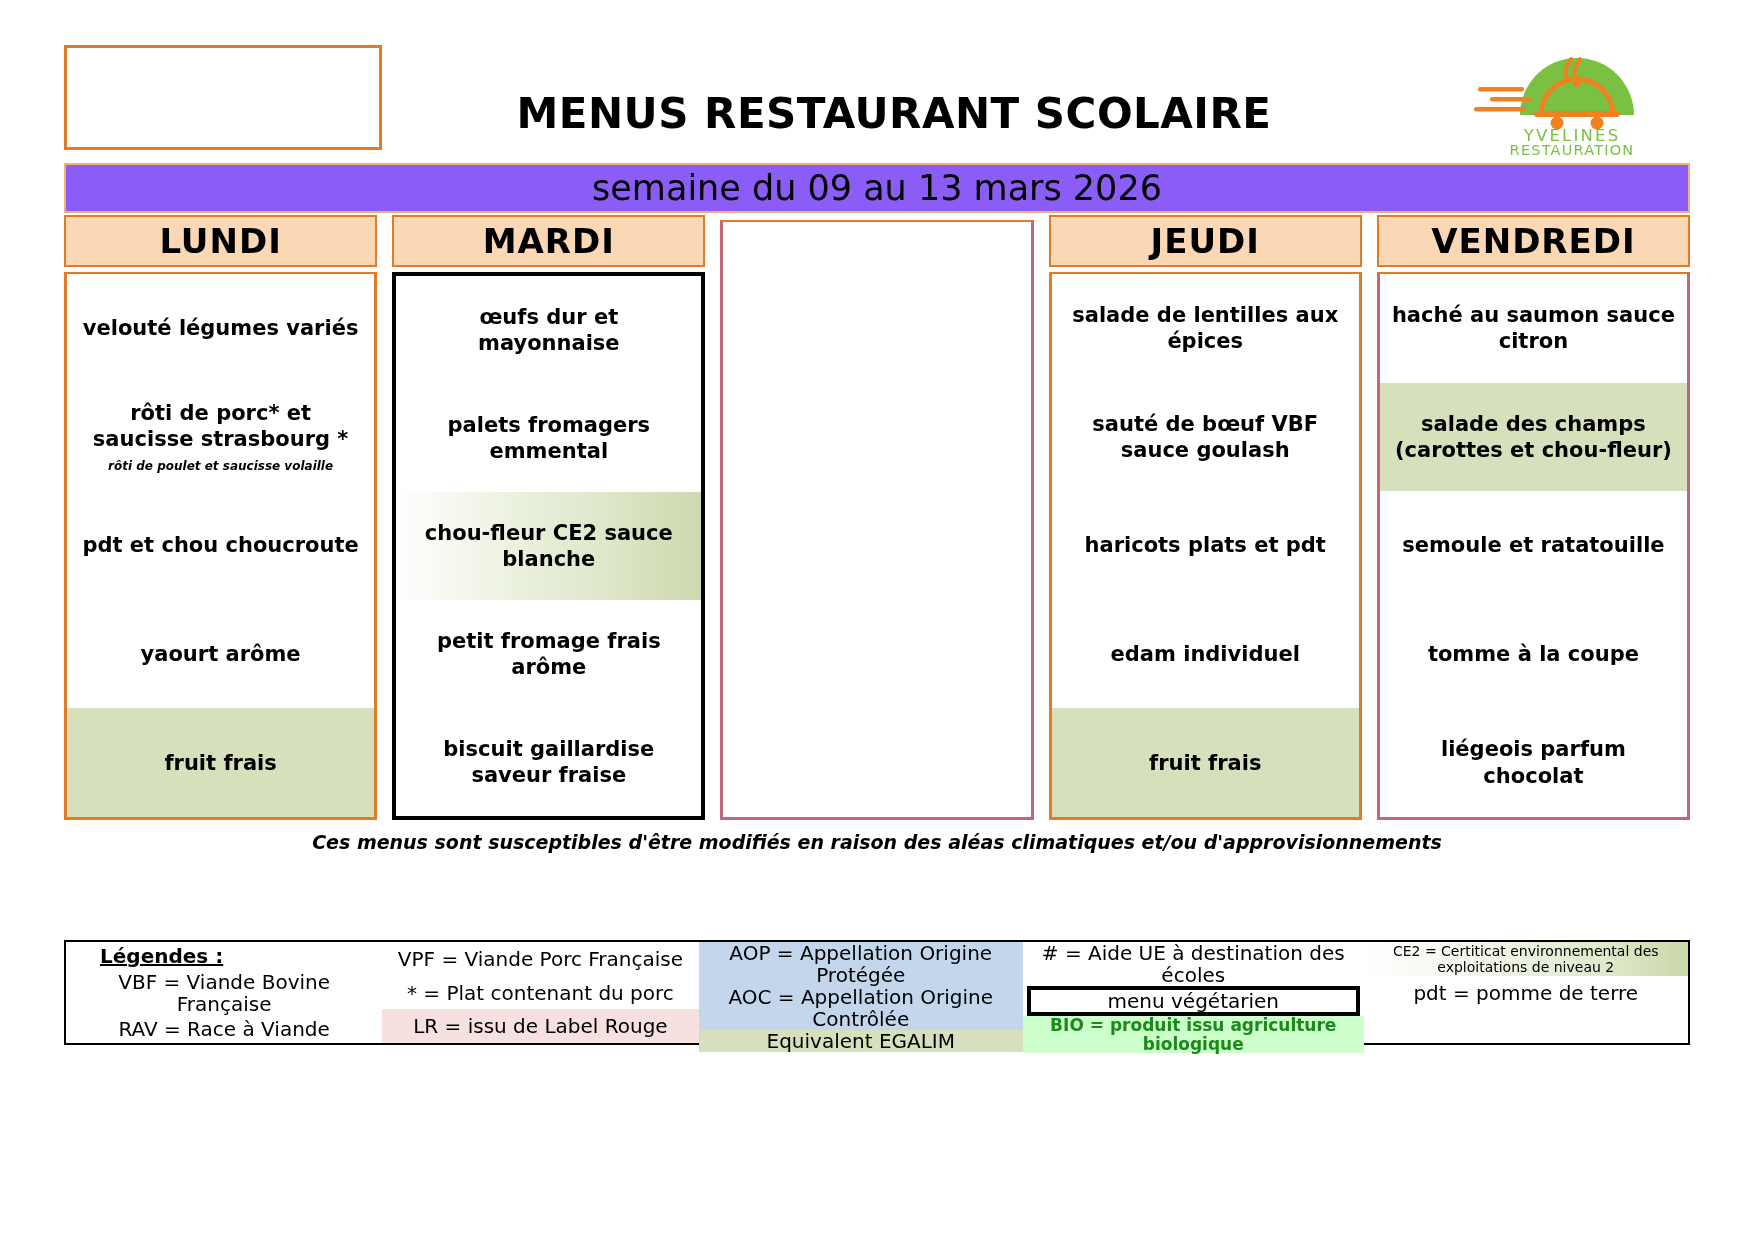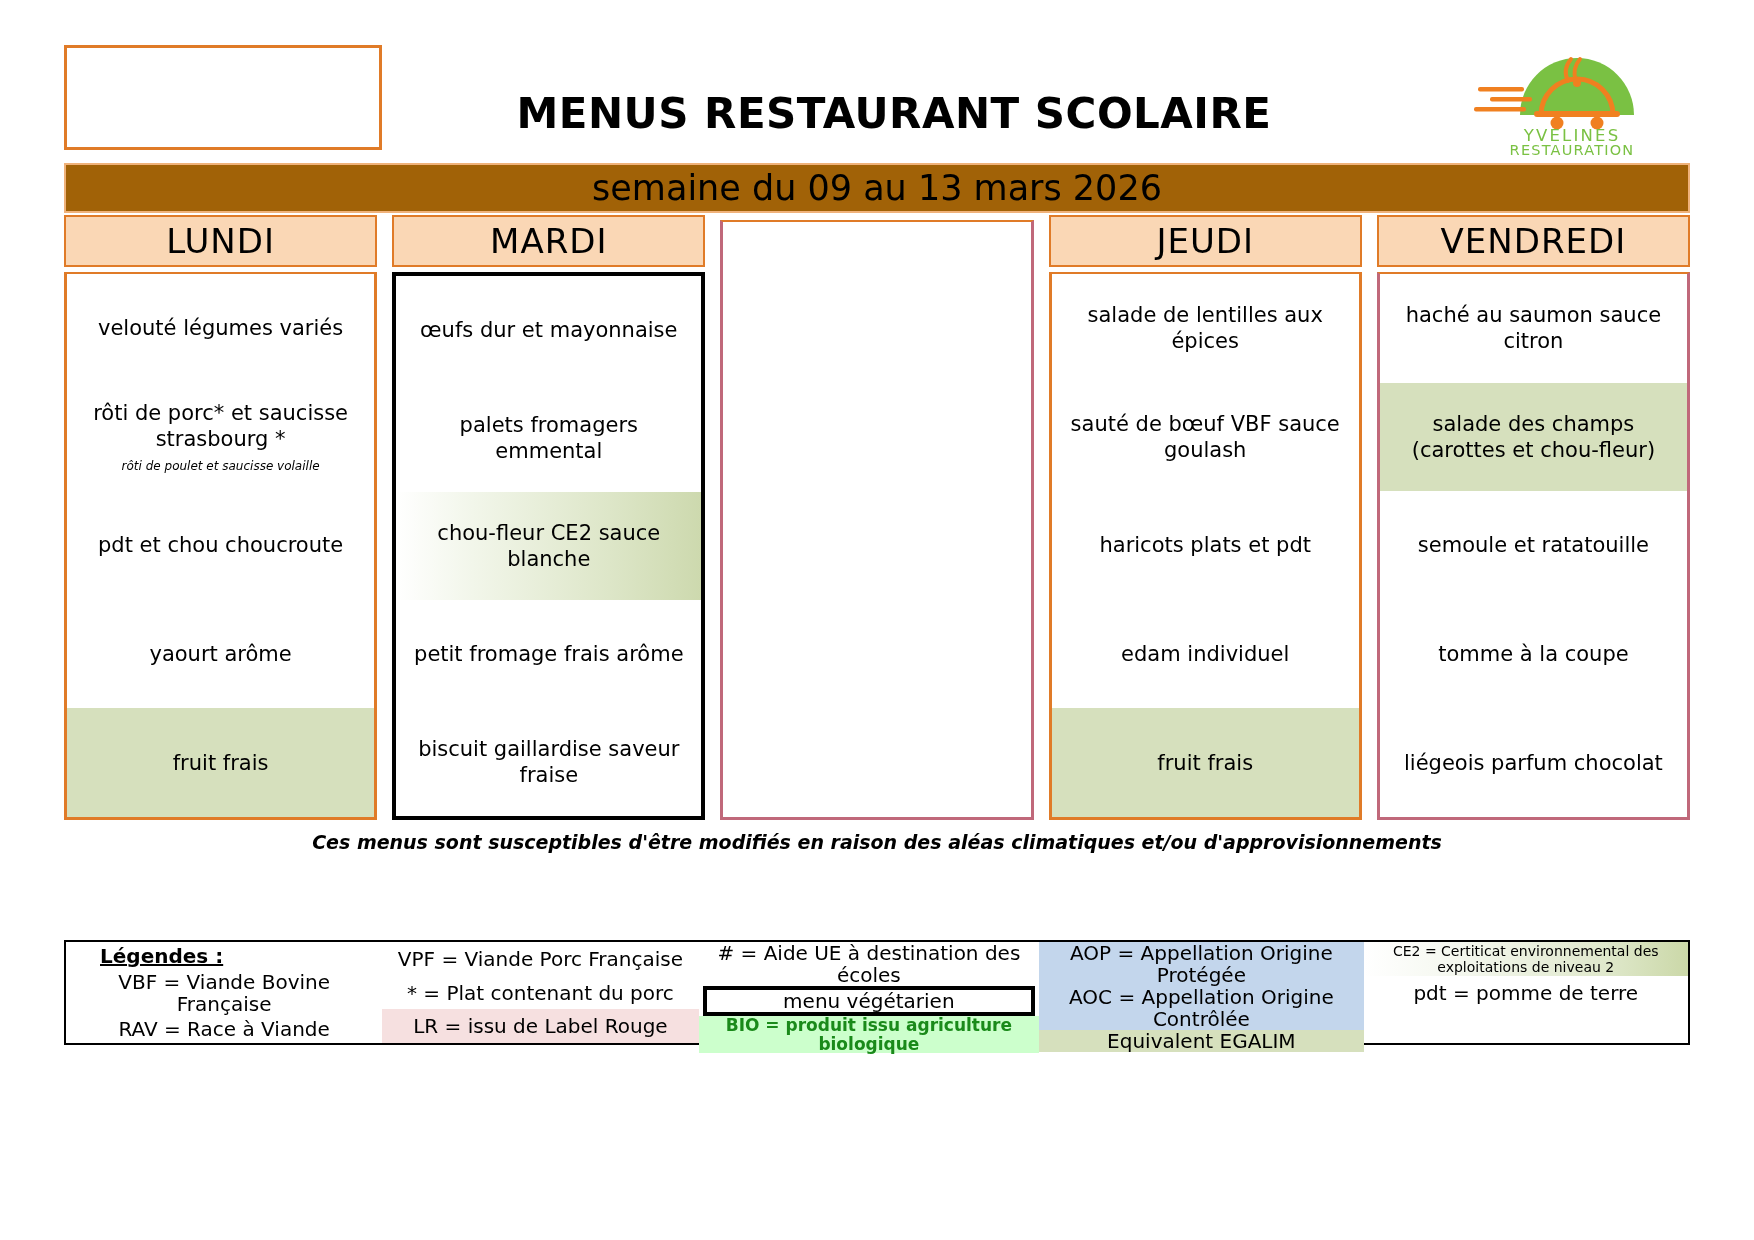--- a/index.html
+++ b/index.html
@@ -47,37 +47,38 @@
     width: 200px; height: 120px;
   }
   .logo svg { display:block; }
 
   
   .week-banner {
     position: absolute;
     left: 64px; top: 163px;
     width: 1626px; height: 50px;
     border: 2px solid #f0b27a;
-    background: #a16207;
+    background: #8b5cf6;
     display: flex;
     align-items: center;
     justify-content: center;
   }
   .week-banner span {
     font-size: 35px;
     color: #000;
   }
 
   
   .grid {
     position: absolute;
     left: 64px; top: 215px;
     width: 1626px; height: 605px;
     display: flex;
     gap: 15px;
+    font-weight: bold;
   }
   .day-col {
     flex: 1 1 0;
     display: flex;
     flex-direction: column;
     min-width: 0;
   }
   .day-head {
     height: 52px;
     background: #fad7b5;
@@ -377,36 +378,36 @@
       <div class="lg-cell">VBF = Viande Bovine Française</div>
       <div class="lg-cell">RAV = Race à Viande</div>
     </div>
 
     <div class="legend-col c2">
       <div class="lg-cell">VPF = Viande Porc Française</div>
       <div class="lg-cell">* = Plat contenant du porc</div>
       <div class="lg-cell pink">LR = issu de Label Rouge</div>
     </div>
 
+    <div class="legend-col c4">
+      <div class="lg-cell blue">AOP = Appellation Origine Protégée</div>
+      <div class="lg-cell blue">AOC = Appellation Origine Contrôlée</div>
+      <div class="lg-cell olive">Equivalent EGALIM</div>
+    </div>
+
     <div class="legend-col c3">
       <div class="lg-cell"># = Aide UE à destination des écoles</div>
       <div class="lg-cell veg-box">
         <div class="veg-inner">menu végétarien</div>
       </div>
       <div class="lg-cell greenbg">
         <span>BIO = produit issu agriculture biologique</span>
       </div>
     </div>
 
-    <div class="legend-col c4">
-      <div class="lg-cell blue">AOP = Appellation Origine Protégée</div>
-      <div class="lg-cell blue">AOC = Appellation Origine Contrôlée</div>
-      <div class="lg-cell olive">Equivalent EGALIM</div>
-    </div>
-
     <div class="legend-col c5">
       <div class="lg-cell ce2grad">CE2 = Certiticat environnemental des exploitations de niveau 2</div>
       <div class="lg-cell">pdt = pomme de terre</div>
       <div class="lg-cell"></div>
     </div>
 
   </div>
 
 </div>
 

